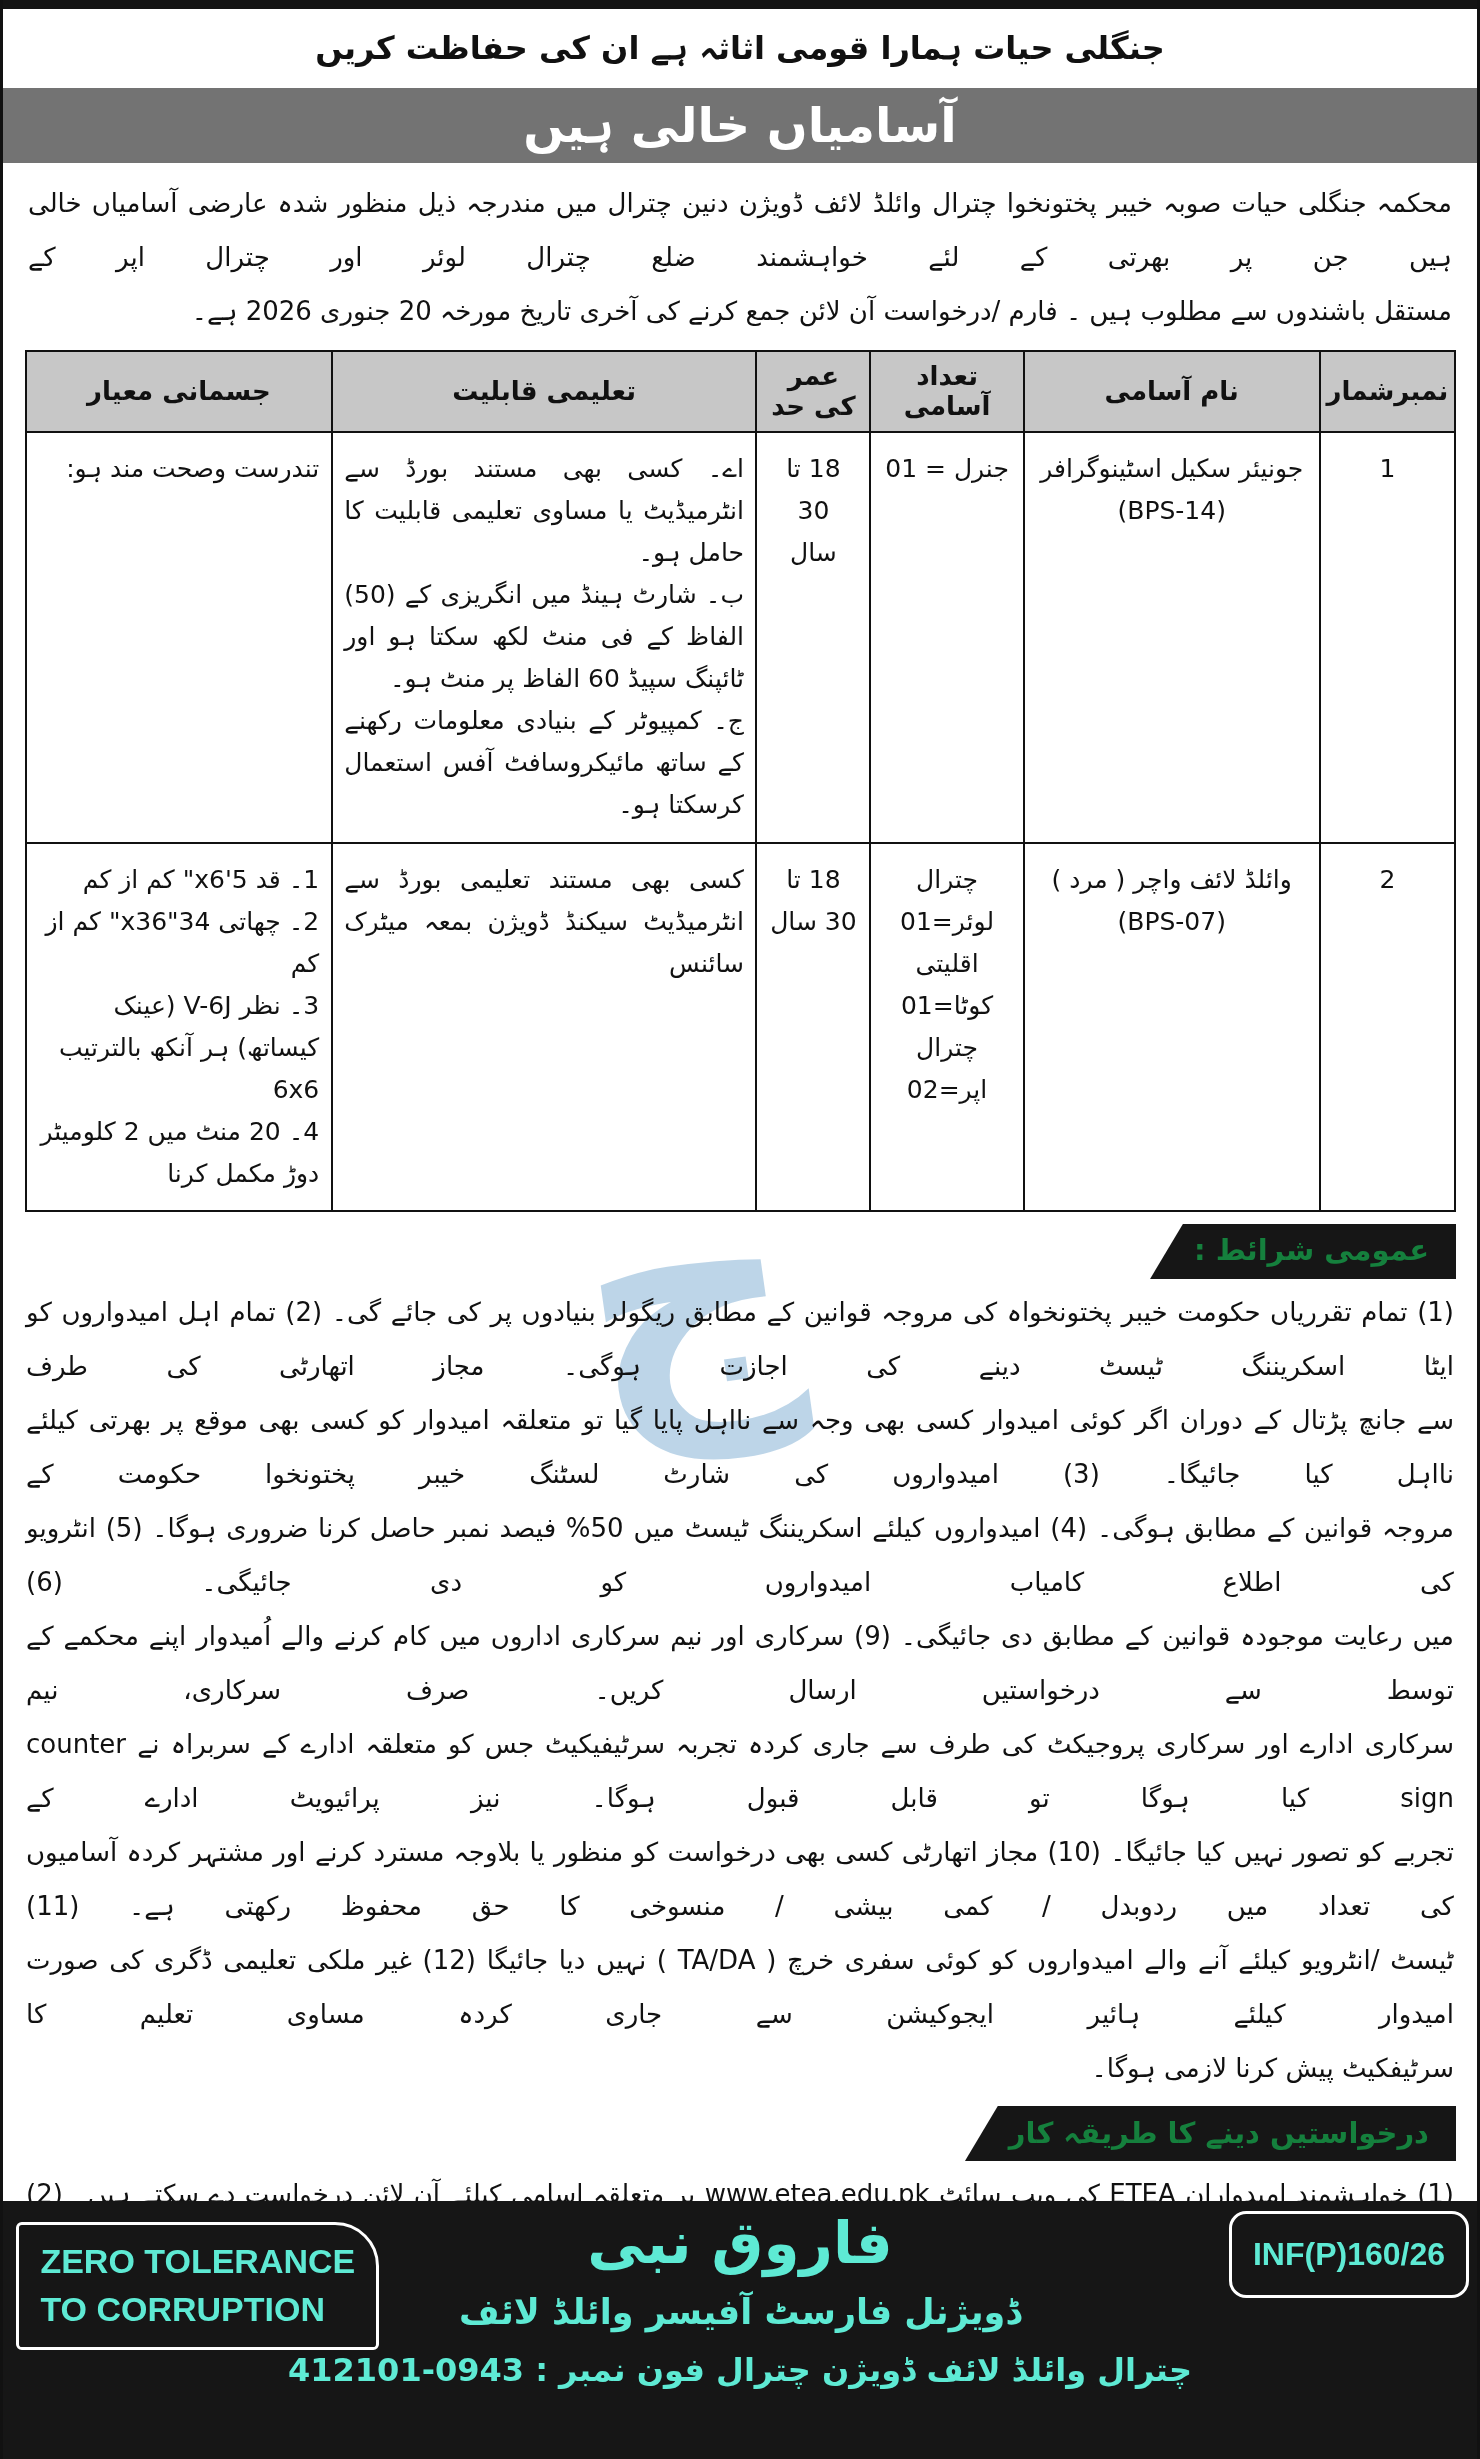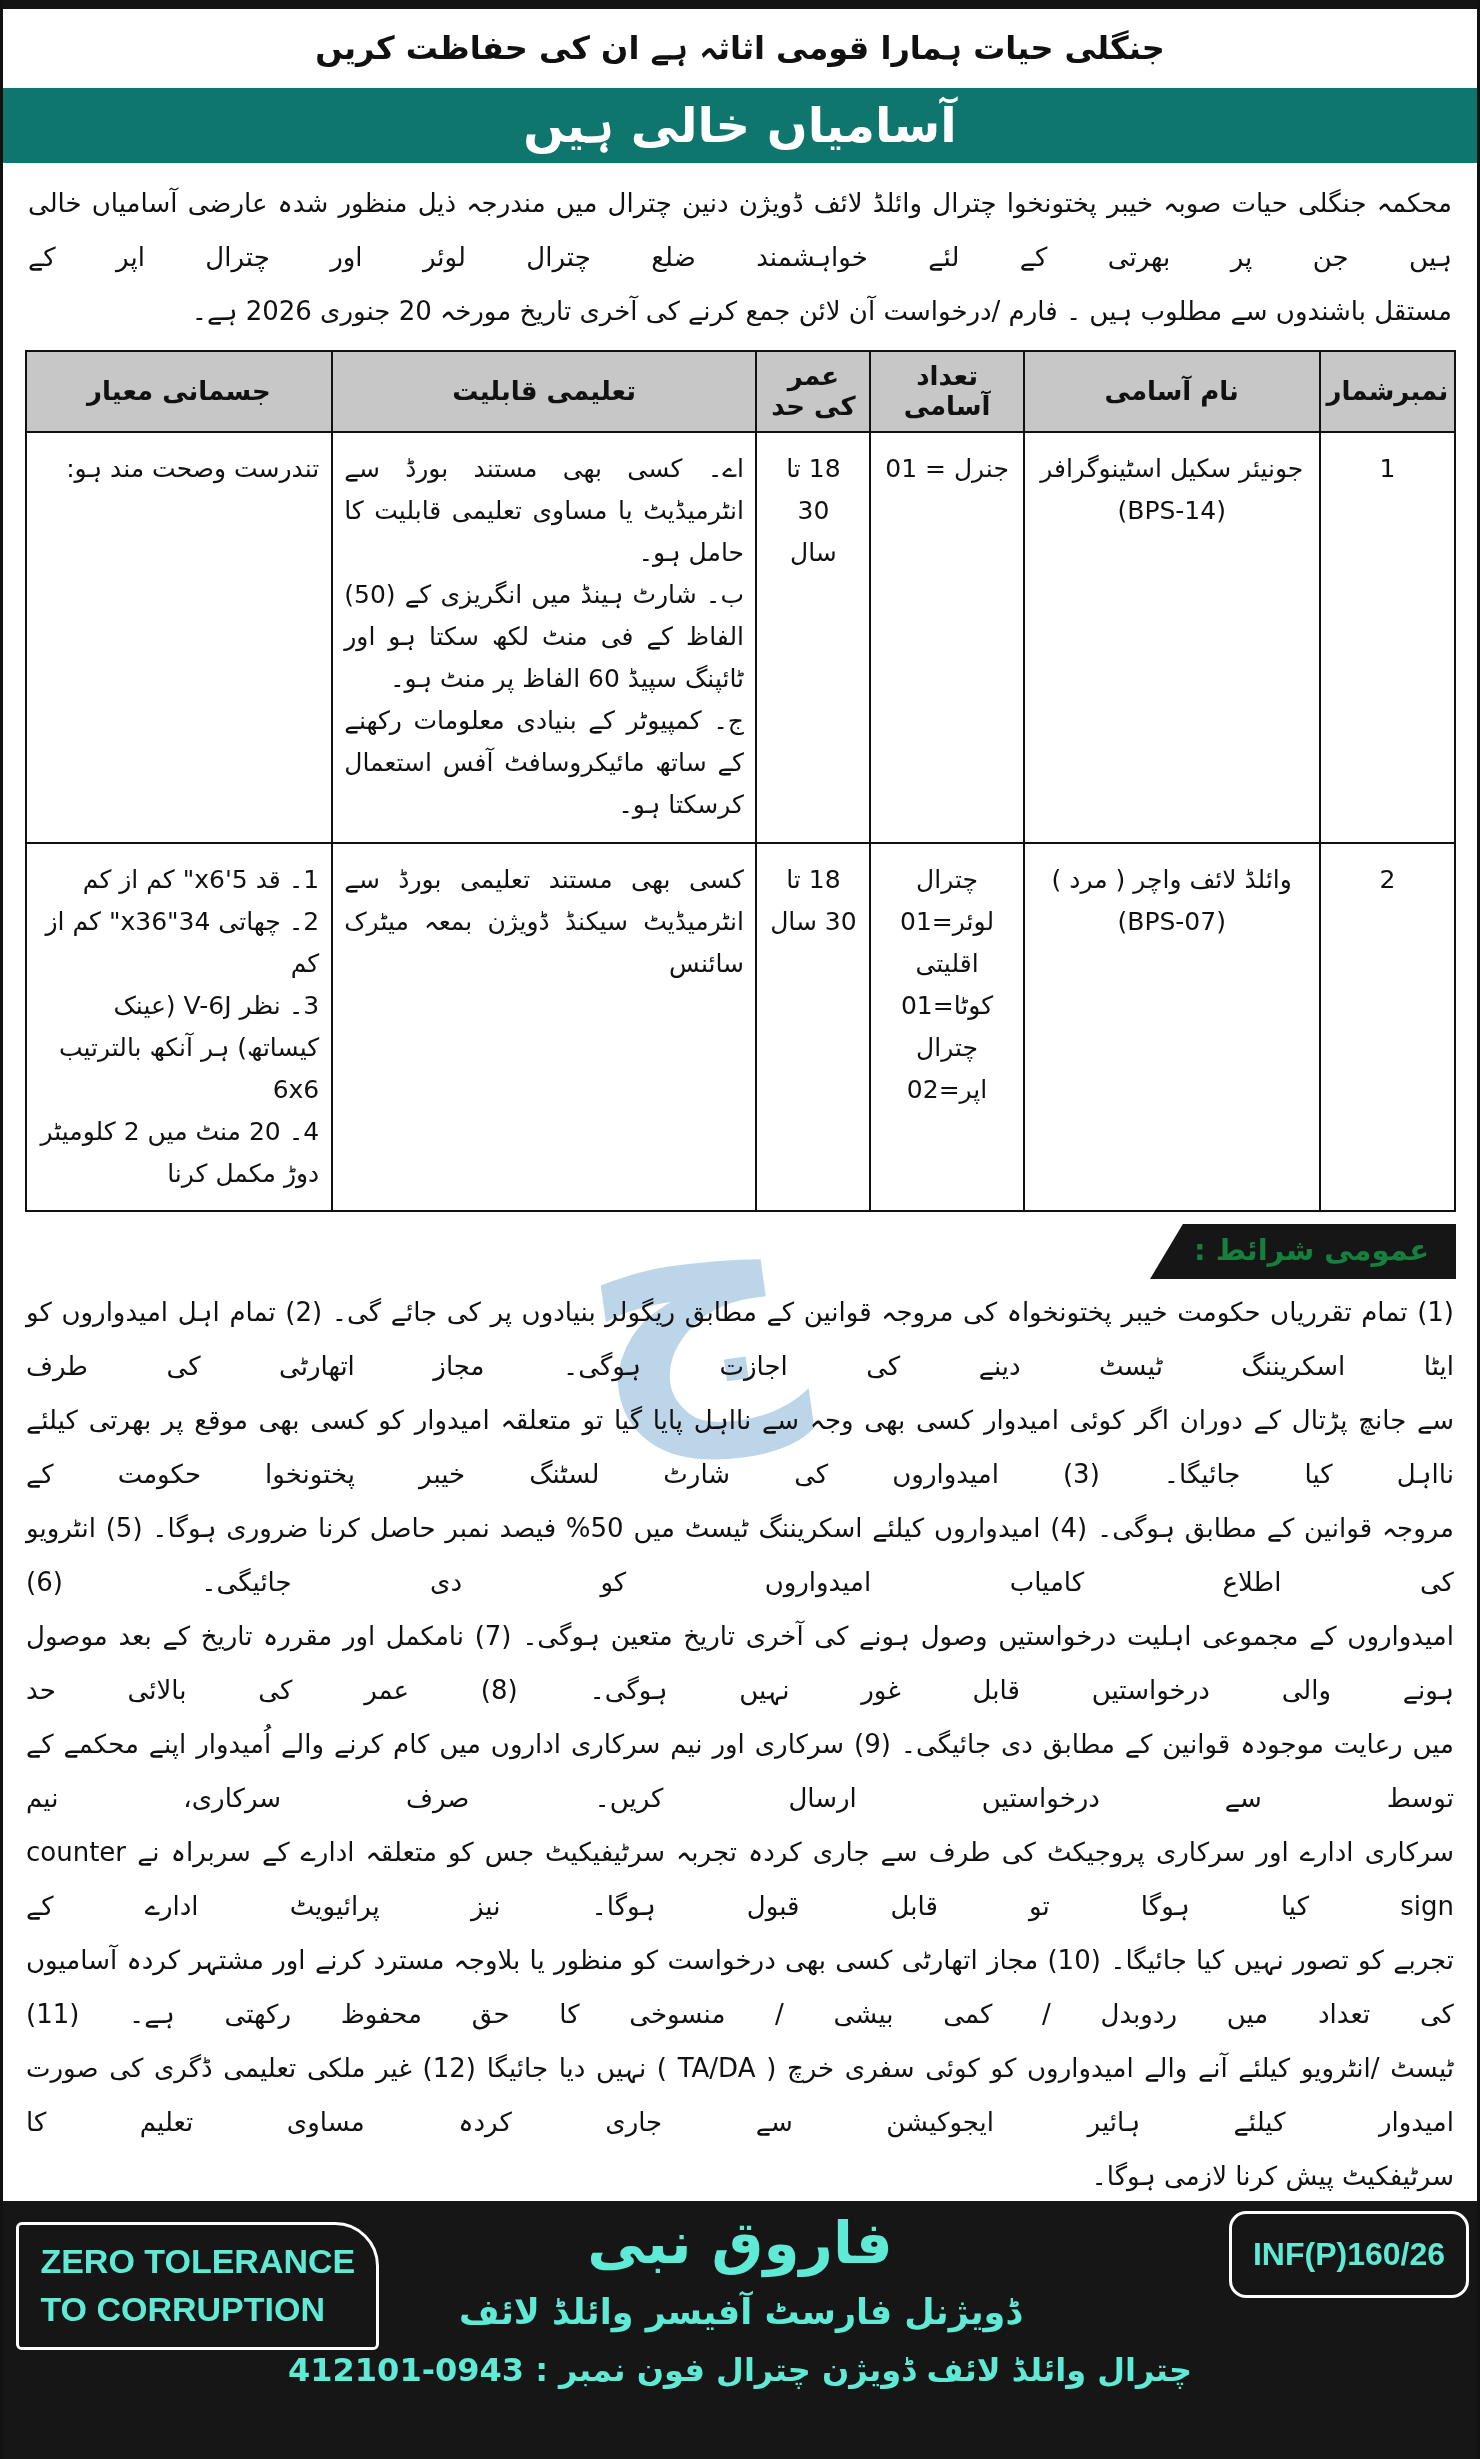--- a/index.html
+++ b/index.html
@@ -19,21 +19,21 @@
     position:absolute; top:1114px; left:576px; z-index:0;
     font-size:298px; font-weight:bold; color:rgba(135,178,214,0.55);
     transform:rotate(-8deg); pointer-events:none;
   }
   .top-rule { height:8.6px; background:#141414; }
   .slogan {
     height:79px; display:flex; align-items:center; justify-content:center;
     font-size:32px; font-weight:bold;
   }
   .title-banner {
-    height:75px; background:#0f766e; color:#fff;
+    height:75px; background:#737373; color:#fff;
     display:flex; align-items:center; justify-content:center;
     font-size:48px; font-weight:bold; letter-spacing:1.9px;
   }
   .intro { padding:13.4px 25px 5.8px; }
   .pline {
     font-size:26px; line-height:54px;
     text-align:justify; text-align-last:justify;
   }
   .pline.end { text-align-last:right; }
   table.jobs {
@@ -151,21 +151,20 @@
     </tbody>
   </table>
 
   <div class="layer section-head">
     <span class="banner">عمومی شرائط :</span>
   </div>
   <div class="layer para">
     <div class="pline">(1) تمام تقرریاں حکومت خیبر پختونخواہ کی مروجہ قوانین کے مطابق ریگولر بنیادوں پر کی جائے گی۔ (2) تمام اہل امیدواروں کو ایٹا اسکریننگ ٹیسٹ دینے کی اجازت ہوگی۔ مجاز اتھارٹی کی طرف</div>
     <div class="pline">سے جانچ پڑتال کے دوران اگر کوئی امیدوار کسی بھی وجہ سے نااہل پایا گیا تو متعلقہ امیدوار کو کسی بھی موقع پر بھرتی کیلئے نااہل کیا جائیگا۔ (3) امیدواروں کی شارٹ لسٹنگ خیبر پختونخوا حکومت کے</div>
     <div class="pline">مروجہ قوانین کے مطابق ہوگی۔ (4) امیدواروں کیلئے اسکریننگ ٹیسٹ میں 50% فیصد نمبر حاصل کرنا ضروری ہوگا۔ (5) انٹرویو کی اطلاع کامیاب امیدواروں کو دی جائیگی۔ (6)</div>
-    <div class="pline">امیدواروں کے مجموعی اہلیت درخواستیں وصول ہونے کی آخری تاریخ متعین ہوگی۔ (7) نامکمل اور مقررہ تاریخ کے بعد موصول ہونے والی درخواستیں قابل غور نہیں ہوگی۔ (8) عمر کی بالائی حد</div>
     <div class="pline">میں رعایت موجودہ قوانین کے مطابق دی جائیگی۔ (9) سرکاری اور نیم سرکاری اداروں میں کام کرنے والے اُمیدوار اپنے محکمے کے توسط سے درخواستیں ارسال کریں۔ صرف سرکاری، نیم</div>
     <div class="pline">سرکاری ادارے اور سرکاری پروجیکٹ کی طرف سے جاری کردہ تجربہ سرٹیفیکیٹ جس کو متعلقہ ادارے کے سربراہ نے counter sign کیا ہوگا تو قابل قبول ہوگا۔ نیز پرائیویٹ ادارے کے</div>
     <div class="pline">تجربے کو تصور نہیں کیا جائیگا۔ (10) مجاز اتھارٹی کسی بھی درخواست کو منظور یا بلاوجہ مسترد کرنے اور مشتہر کردہ آسامیوں کی تعداد میں ردوبدل / کمی بیشی / منسوخی کا حق محفوظ رکھتی ہے۔ (11)</div>
     <div class="pline">ٹیسٹ /انٹرویو کیلئے آنے والے امیدواروں کو کوئی سفری خرچ ( TA/DA ) نہیں دیا جائیگا (12) غیر ملکی تعلیمی ڈگری کی صورت امیدوار کیلئے ہائیر ایجوکیشن سے جاری کردہ مساوی تعلیم کا</div>
     <div class="pline end">سرٹیفکیٹ پیش کرنا لازمی ہوگا۔</div>
   </div>
 
   <div class="layer section-head">
     <span class="banner">درخواستیں دینے کا طریقہ کار</span>
   </div>

